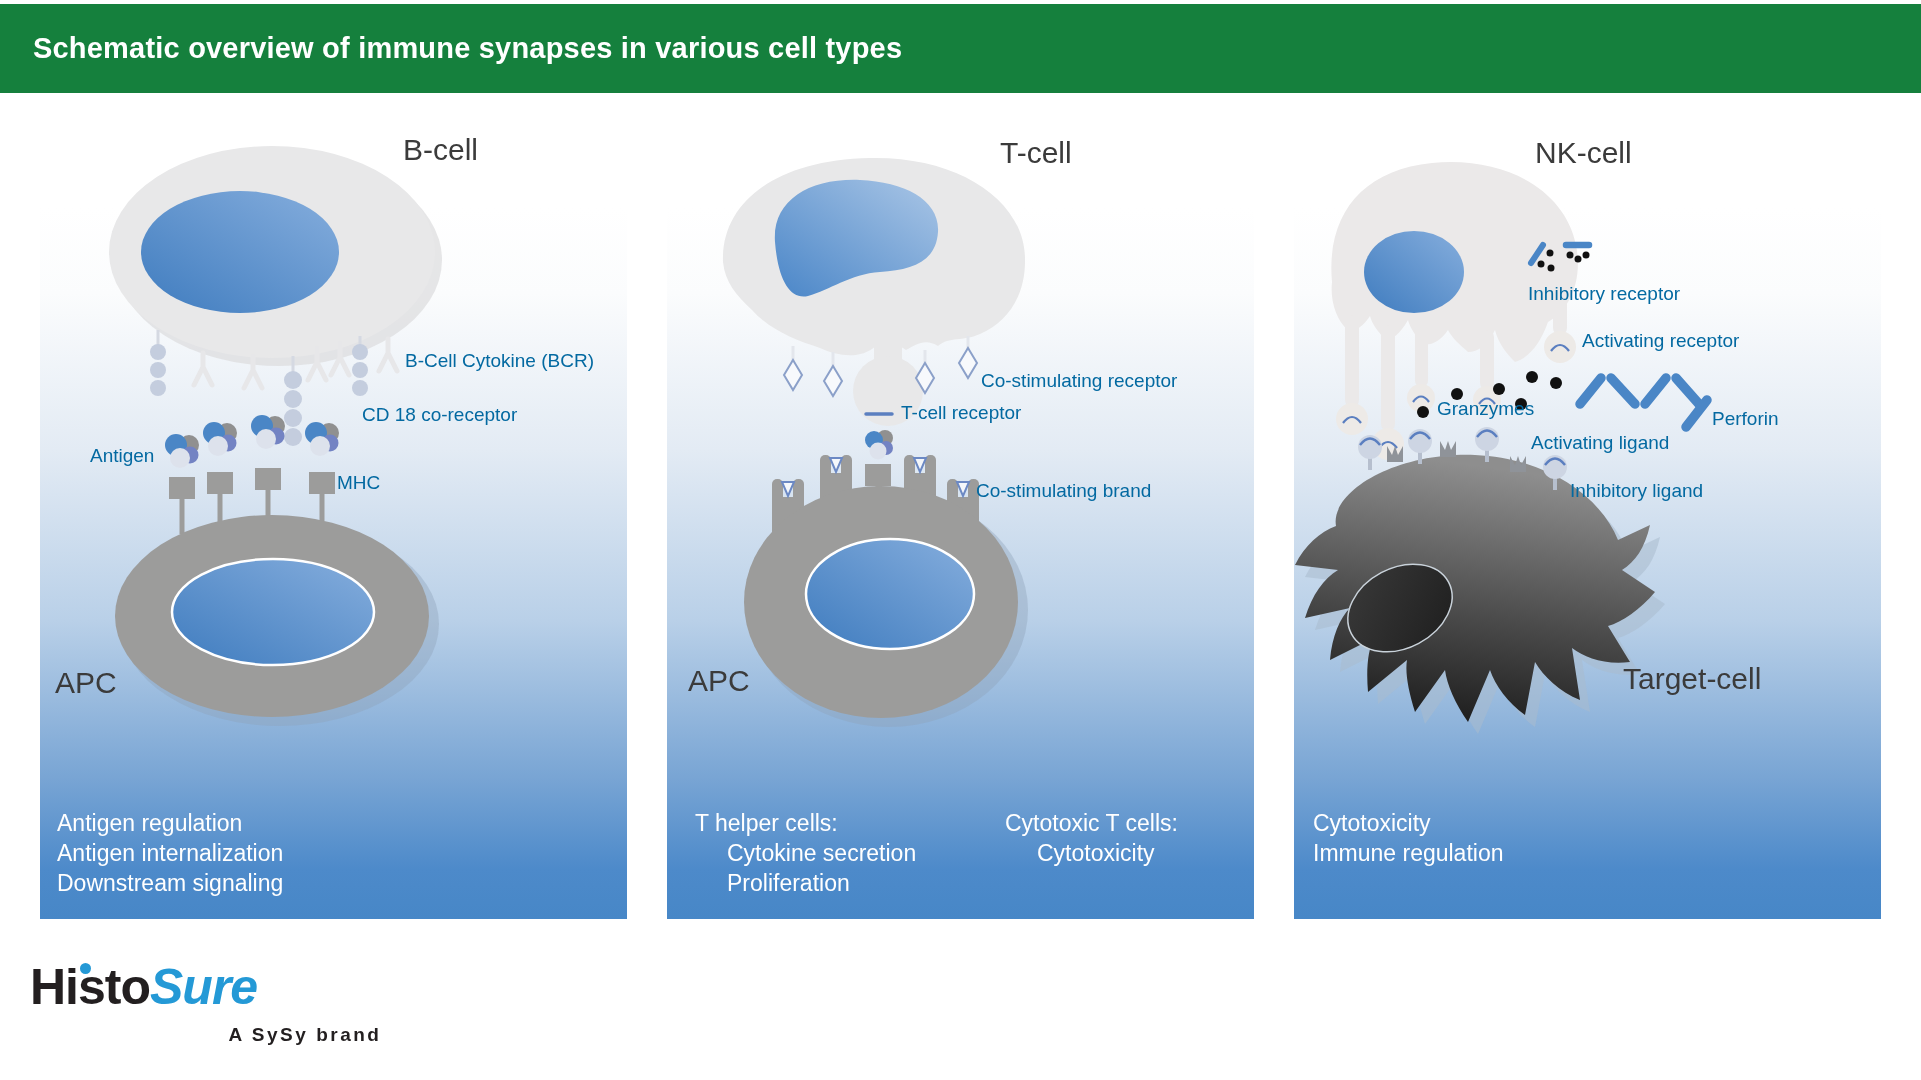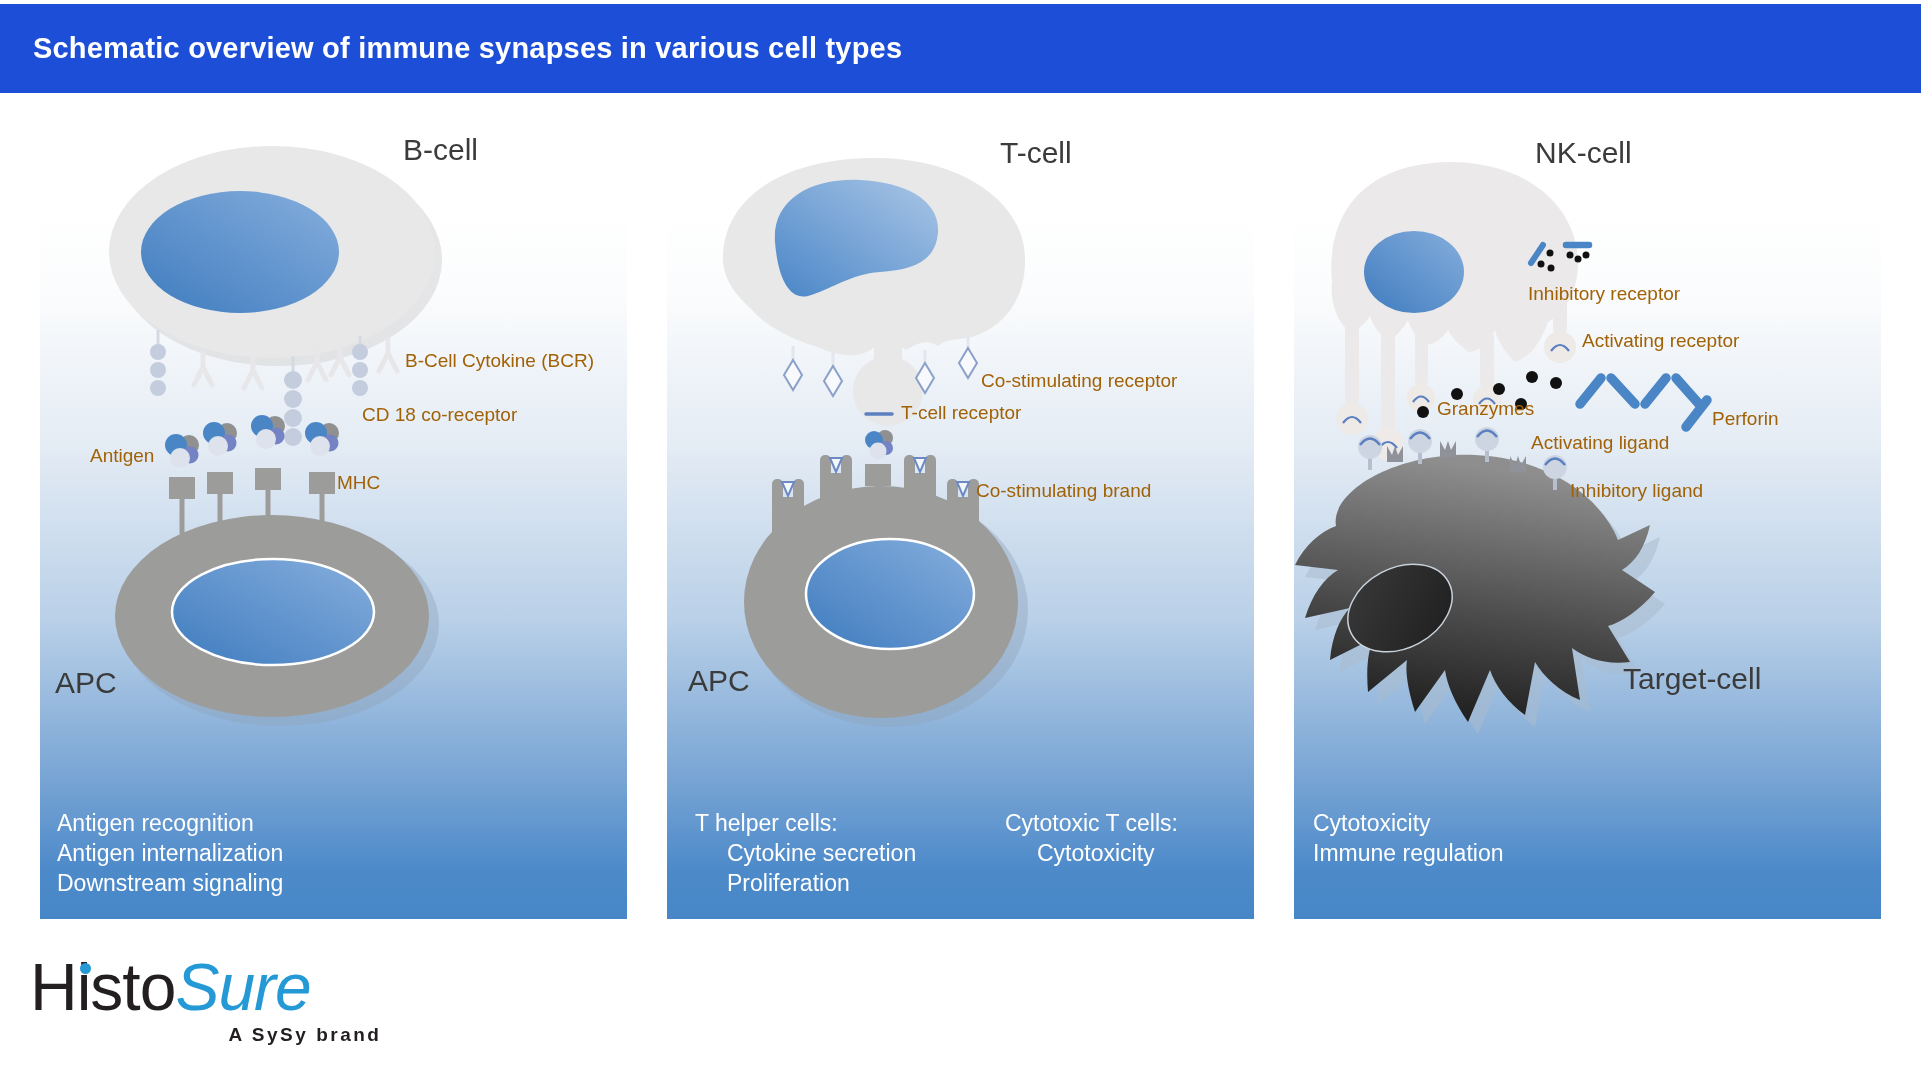--- a/index.html
+++ b/index.html
@@ -1,38 +1,38 @@
 <!DOCTYPE html>
 <html><head>
 <meta charset="utf-8">
 <style>
   html,body{margin:0;padding:0;background:#ffffff;}
   body{width:1921px;height:1080px;overflow:hidden;
        font-family:"Liberation Sans","DejaVu Sans",sans-serif;}
   .stage{position:relative;width:1921px;height:1080px;background:#fff;}
 
   .header{position:absolute;left:0;top:4px;width:1921px;height:89px;
-          background:#1d4ed8;display:flex;align-items:center;}
+          background:#15803d;display:flex;align-items:center;}
   .header .title{color:#ffffff;font-size:29px;font-weight:bold;
                  padding-left:33px;letter-spacing:.2px;}
 
   .panel{position:absolute;top:208px;width:587px;height:711px;
          background:linear-gradient(180deg,#ffffff 0%,#fbfcfd 12%,
            #e3ebf4 34%,#b9d0e8 58%,#79a5d4 80%,#4d8aca 93%,#4787c7 100%);}
   .panel.p1{left:40px;} .panel.p2{left:667px;} .panel.p3{left:1294px;}
 
   svg.art{position:absolute;left:0;top:0;pointer-events:none;}
 
   .cell-title{position:absolute;font-size:30px;color:#3b3b3b;white-space:nowrap;}
-  .lbl{position:absolute;font-size:19px;color:#a16207;white-space:nowrap;}
+  .lbl{position:absolute;font-size:19px;color:#0369a1;white-space:nowrap;}
   .wtext{position:absolute;color:#ffffff;font-size:23px;line-height:30px;white-space:nowrap;}
   .wtext .indent{margin-left:32px;}
 
   .logo{position:absolute;left:30px;top:952px;width:360px;height:100px;}
-  .logo .row{font-size:66px;font-weight:normal;letter-spacing:-1px;line-height:70px;}
+  .logo .row{font-size:50px;font-weight:bold;letter-spacing:-1px;line-height:70px;}
   .logo .histo{color:#231f20;}
   .logo .sure{color:#2499d6;font-style:italic;}
   .logo .idot{position:absolute;left:50px;top:11px;width:11px;height:11px;
               border-radius:50%;background:#2499d6;}
   .logo .tagline{font-size:19px;font-weight:bold;color:#231f20;
                  letter-spacing:2.5px;margin-left:190px;margin-top:2px;text-align:center;}
 </style>
 </head>
 <body>
 
@@ -312,21 +312,21 @@
     </g>
   </svg>
 
   <div class="cell-title" style="left:403px;top:133px">B-cell</div>
   <div class="lbl" style="left:405px;top:350px">B-Cell Cytokine (BCR)</div>
   <div class="lbl" style="left:362px;top:404px">CD 18  co-receptor</div>
   <div class="lbl" style="left:90px;top:445px">Antigen</div>
   <div class="lbl" style="left:337px;top:472px">MHC</div>
   <div class="cell-title" style="left:55px;top:666px">APC</div>
   <div class="wtext" style="left:57px;top:808px">
-    <div>Antigen recognition</div>
+    <div>Antigen regulation</div>
     <div>Antigen internalization</div>
     <div>Downstream signaling</div>
   </div>
 
   <div class="cell-title" style="left:1000px;top:136px">T-cell</div>
   <div class="lbl" style="left:981px;top:370px">Co-stimulating receptor</div>
   <div class="lbl" style="left:901px;top:402px">T-cell receptor</div>
   <div class="lbl" style="left:976px;top:480px">Co-stimulating brand</div>
   <div class="cell-title" style="left:688px;top:664px">APC</div>
   <div class="wtext" style="left:695px;top:808px">

